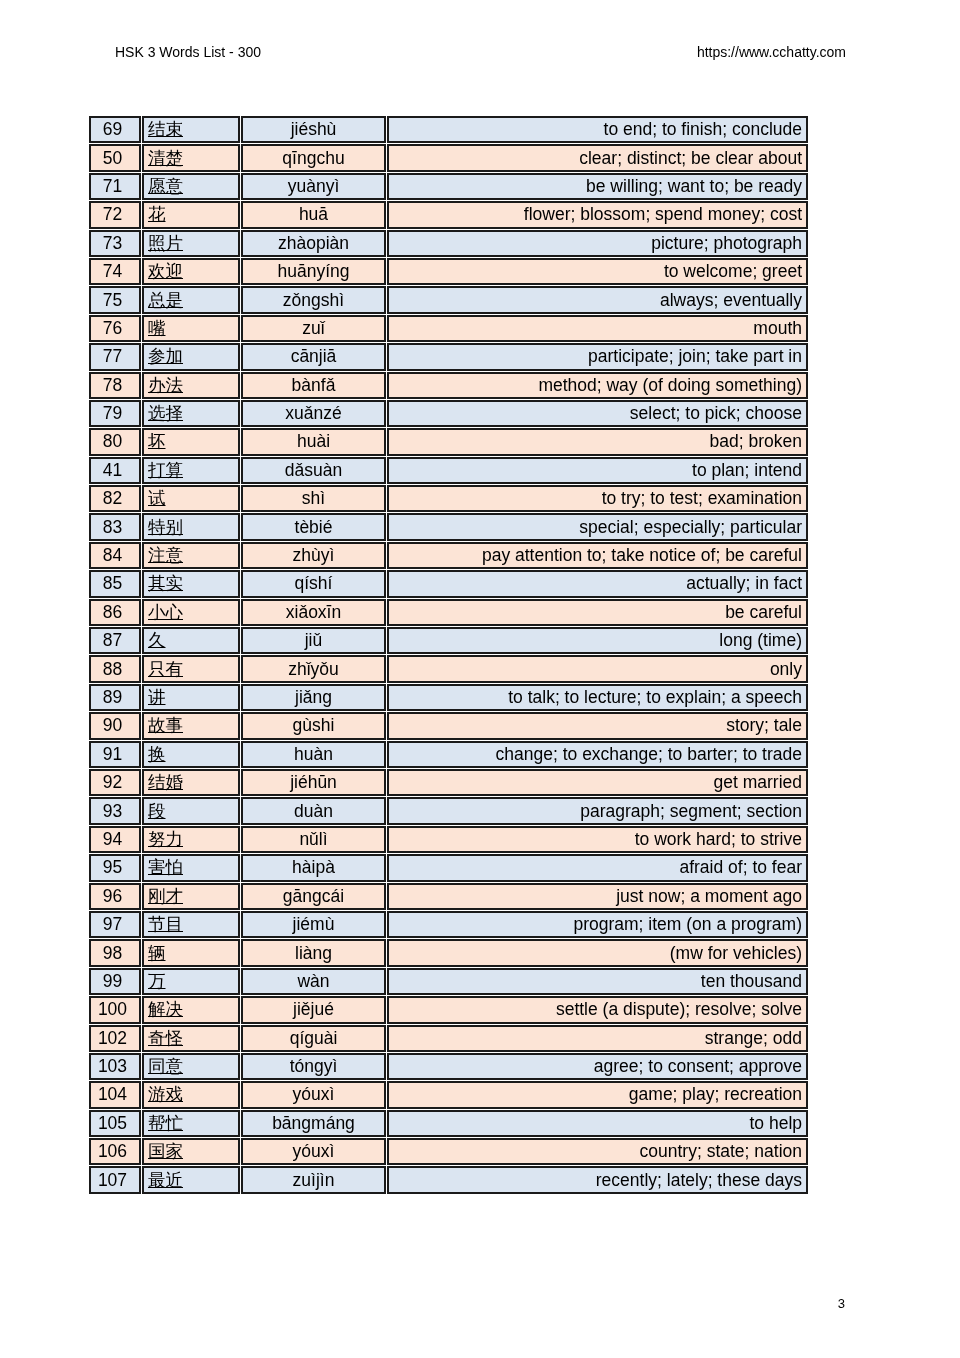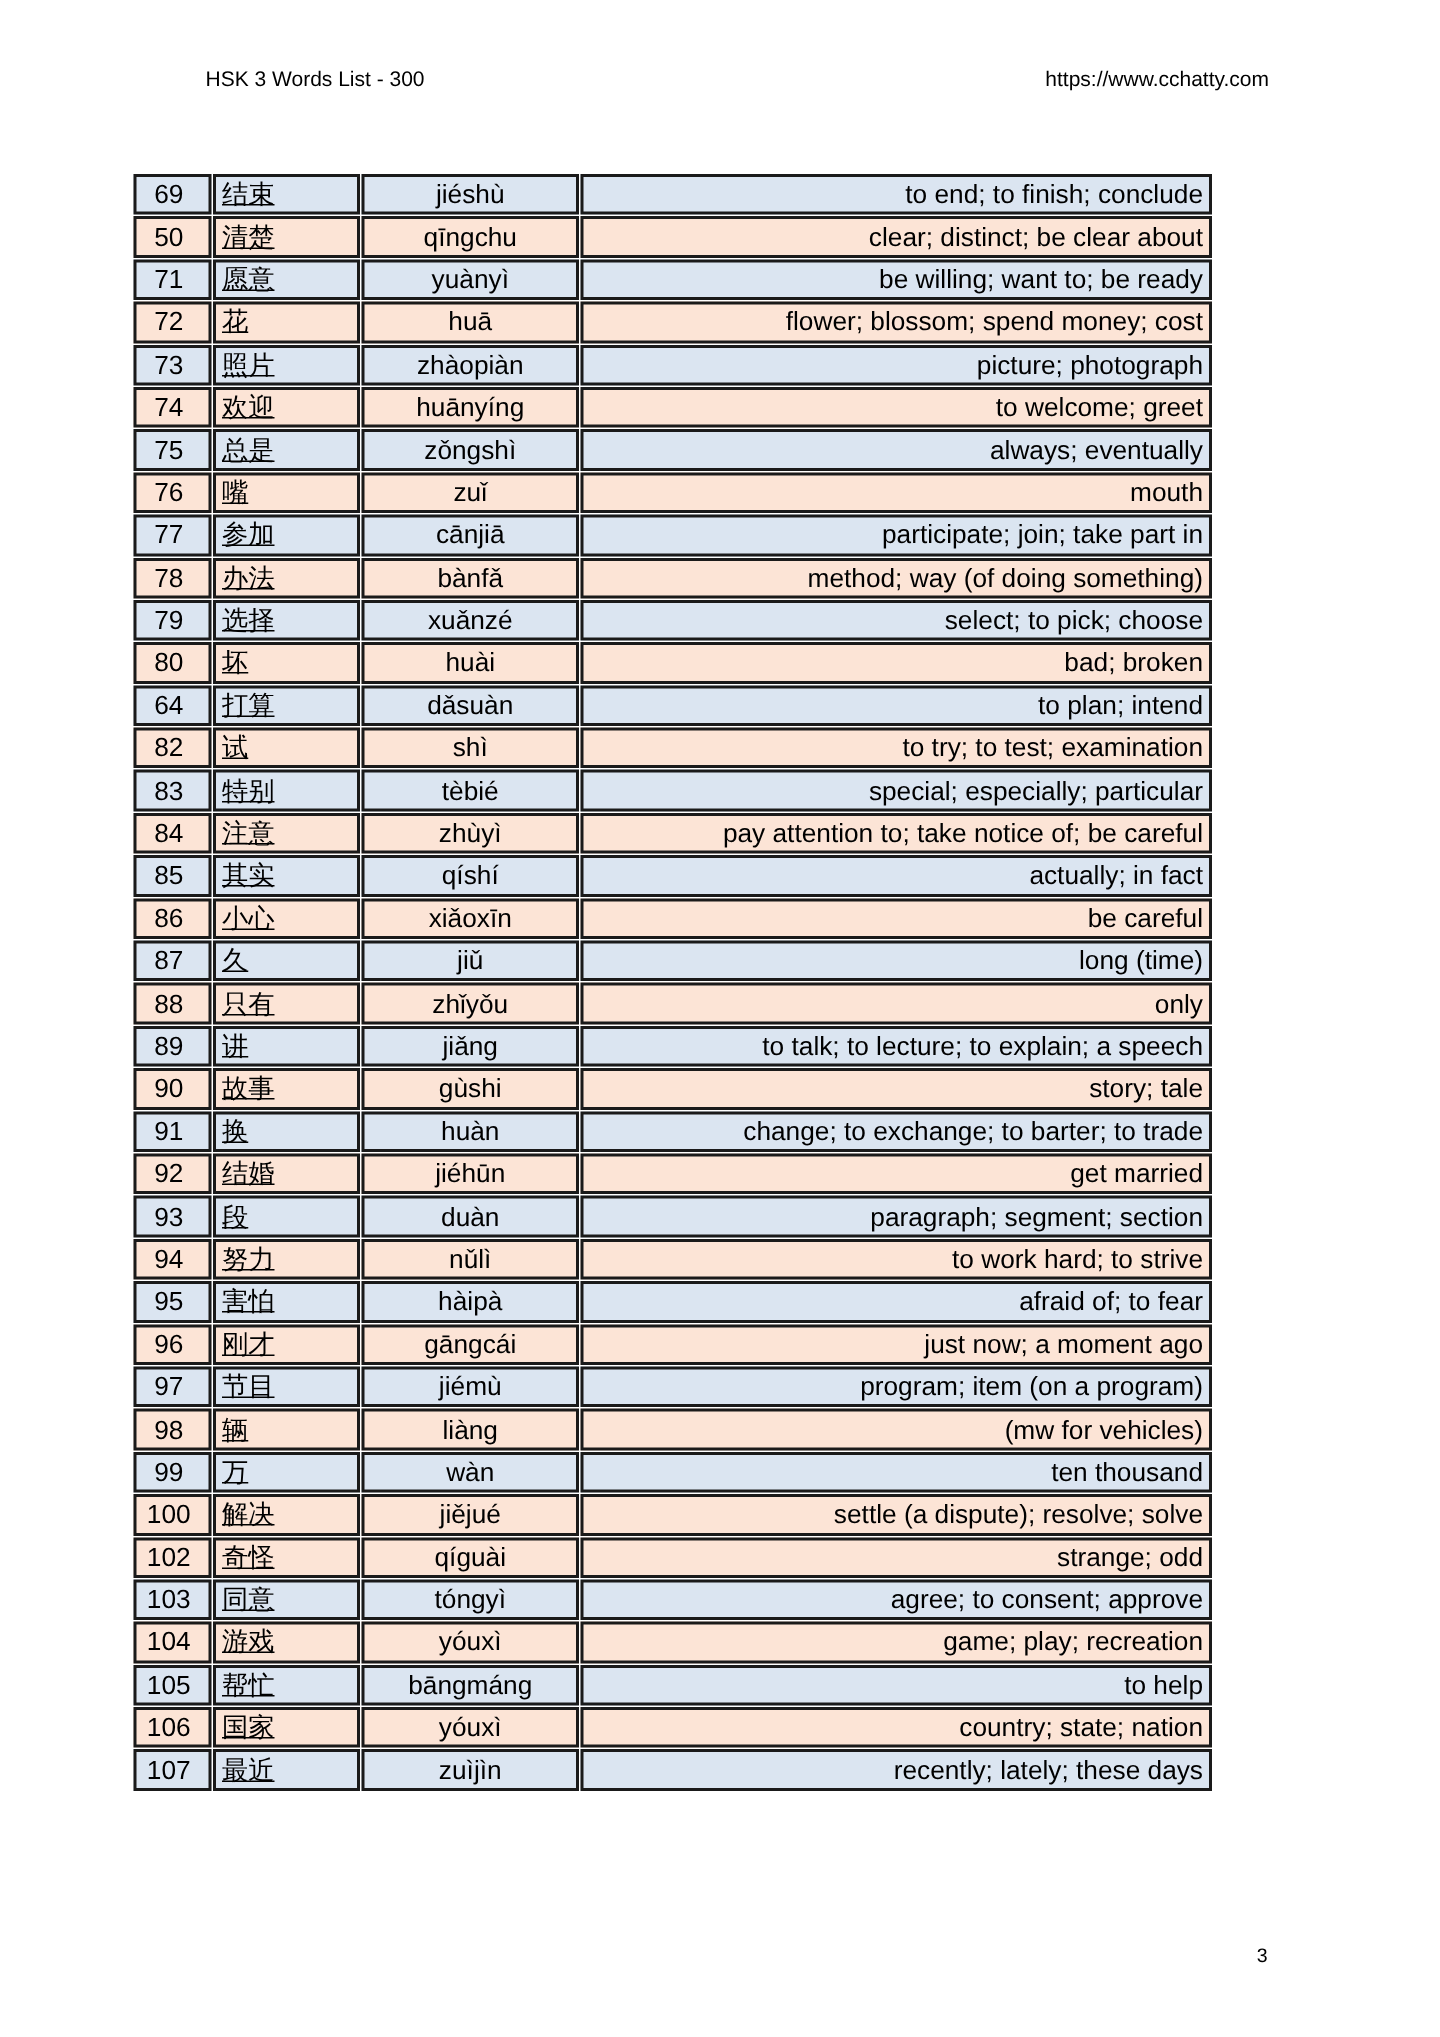--- a/index.html
+++ b/index.html
@@ -22,21 +22,20 @@
   }
   .page-header {
     position: absolute;
     top: 44px;
     left: 115px;
     right: 114px;
     display: flex;
     justify-content: space-between;
     align-items: baseline;
     font-size: 14px;
-    margin-left: 22px;
   }
   .words-table {
     position: absolute;
     top: 115px;
     left: 88px;
     border-collapse: separate;
     border-spacing: 1px;
     table-layout: fixed;
   }
   .words-table td {
@@ -139,21 +138,21 @@
     <td class="col-pinyin">xuǎnzé</td>
     <td class="col-meaning">select; to pick; choose</td>
   </tr>
       <tr class="row-peach">
     <td class="col-num">80</td>
     <td class="col-hanzi">坏</td>
     <td class="col-pinyin">huài</td>
     <td class="col-meaning">bad; broken</td>
   </tr>
       <tr class="row-blue">
-    <td class="col-num">64</td>
+    <td class="col-num">41</td>
     <td class="col-hanzi">打算</td>
     <td class="col-pinyin">dǎsuàn</td>
     <td class="col-meaning">to plan; intend</td>
   </tr>
       <tr class="row-peach">
     <td class="col-num">82</td>
     <td class="col-hanzi">试</td>
     <td class="col-pinyin">shì</td>
     <td class="col-meaning">to try; to test; examination</td>
   </tr>

